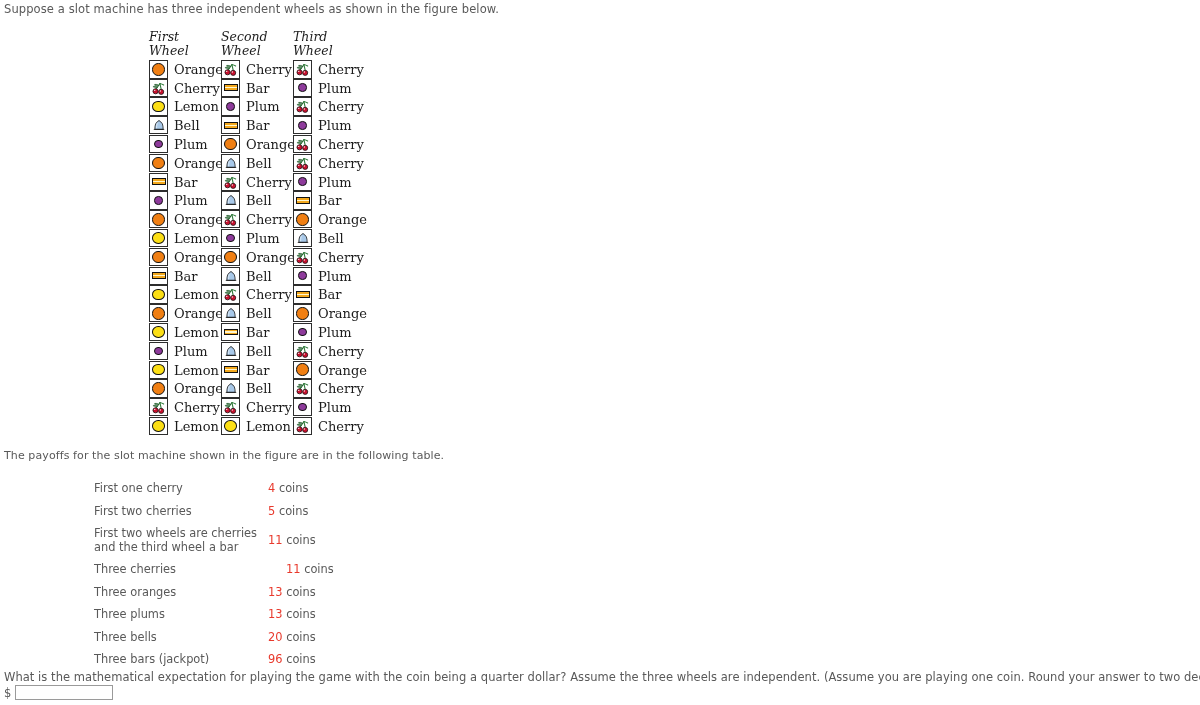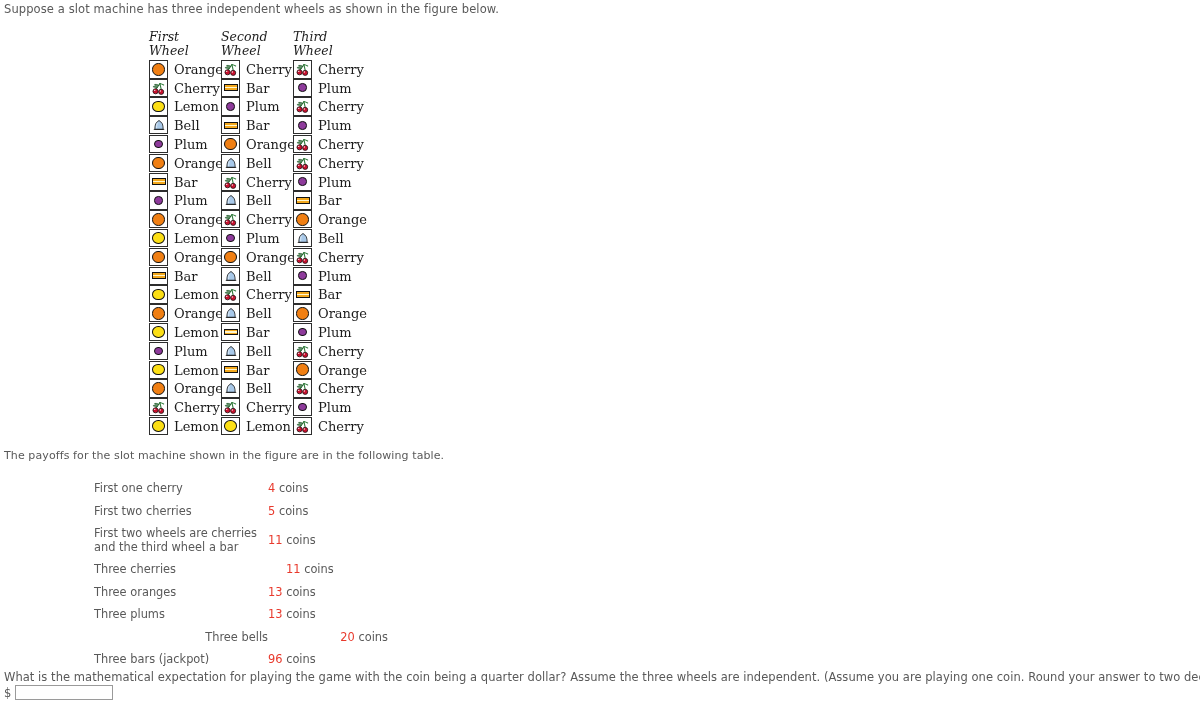--- a/index.html
+++ b/index.html
@@ -770,21 +770,21 @@
         <div class="pay-val"><span class="pay-num">11</span> <span>coins</span></div>
       </div>
       <div class="pay-row" style="height: 22.5px;">
         <div class="pay-desc">Three oranges</div>
         <div class="pay-val"><span class="pay-num">13</span> <span>coins</span></div>
       </div>
       <div class="pay-row" style="height: 22.5px;">
         <div class="pay-desc">Three plums</div>
         <div class="pay-val"><span class="pay-num">13</span> <span>coins</span></div>
       </div>
-      <div class="pay-row" style="height: 22.5px; text-align: right;">
+      <div class="pay-row" style="height: 22.5px;">
         <div class="pay-desc">Three bells</div>
         <div class="pay-val"><span class="pay-num">20</span> <span>coins</span></div>
       </div>
       <div class="pay-row" style="height: 22.5px;">
         <div class="pay-desc">Three bars (jackpot)</div>
         <div class="pay-val"><span class="pay-num">96</span> <span>coins</span></div>
       </div>
     </div>
 
   <div class="final-text">What is the mathematical expectation for playing the game with the coin being a quarter dollar? Assume the three wheels are independent. (Assume you are playing one coin. Round your answer to two decimal places.)</div>

